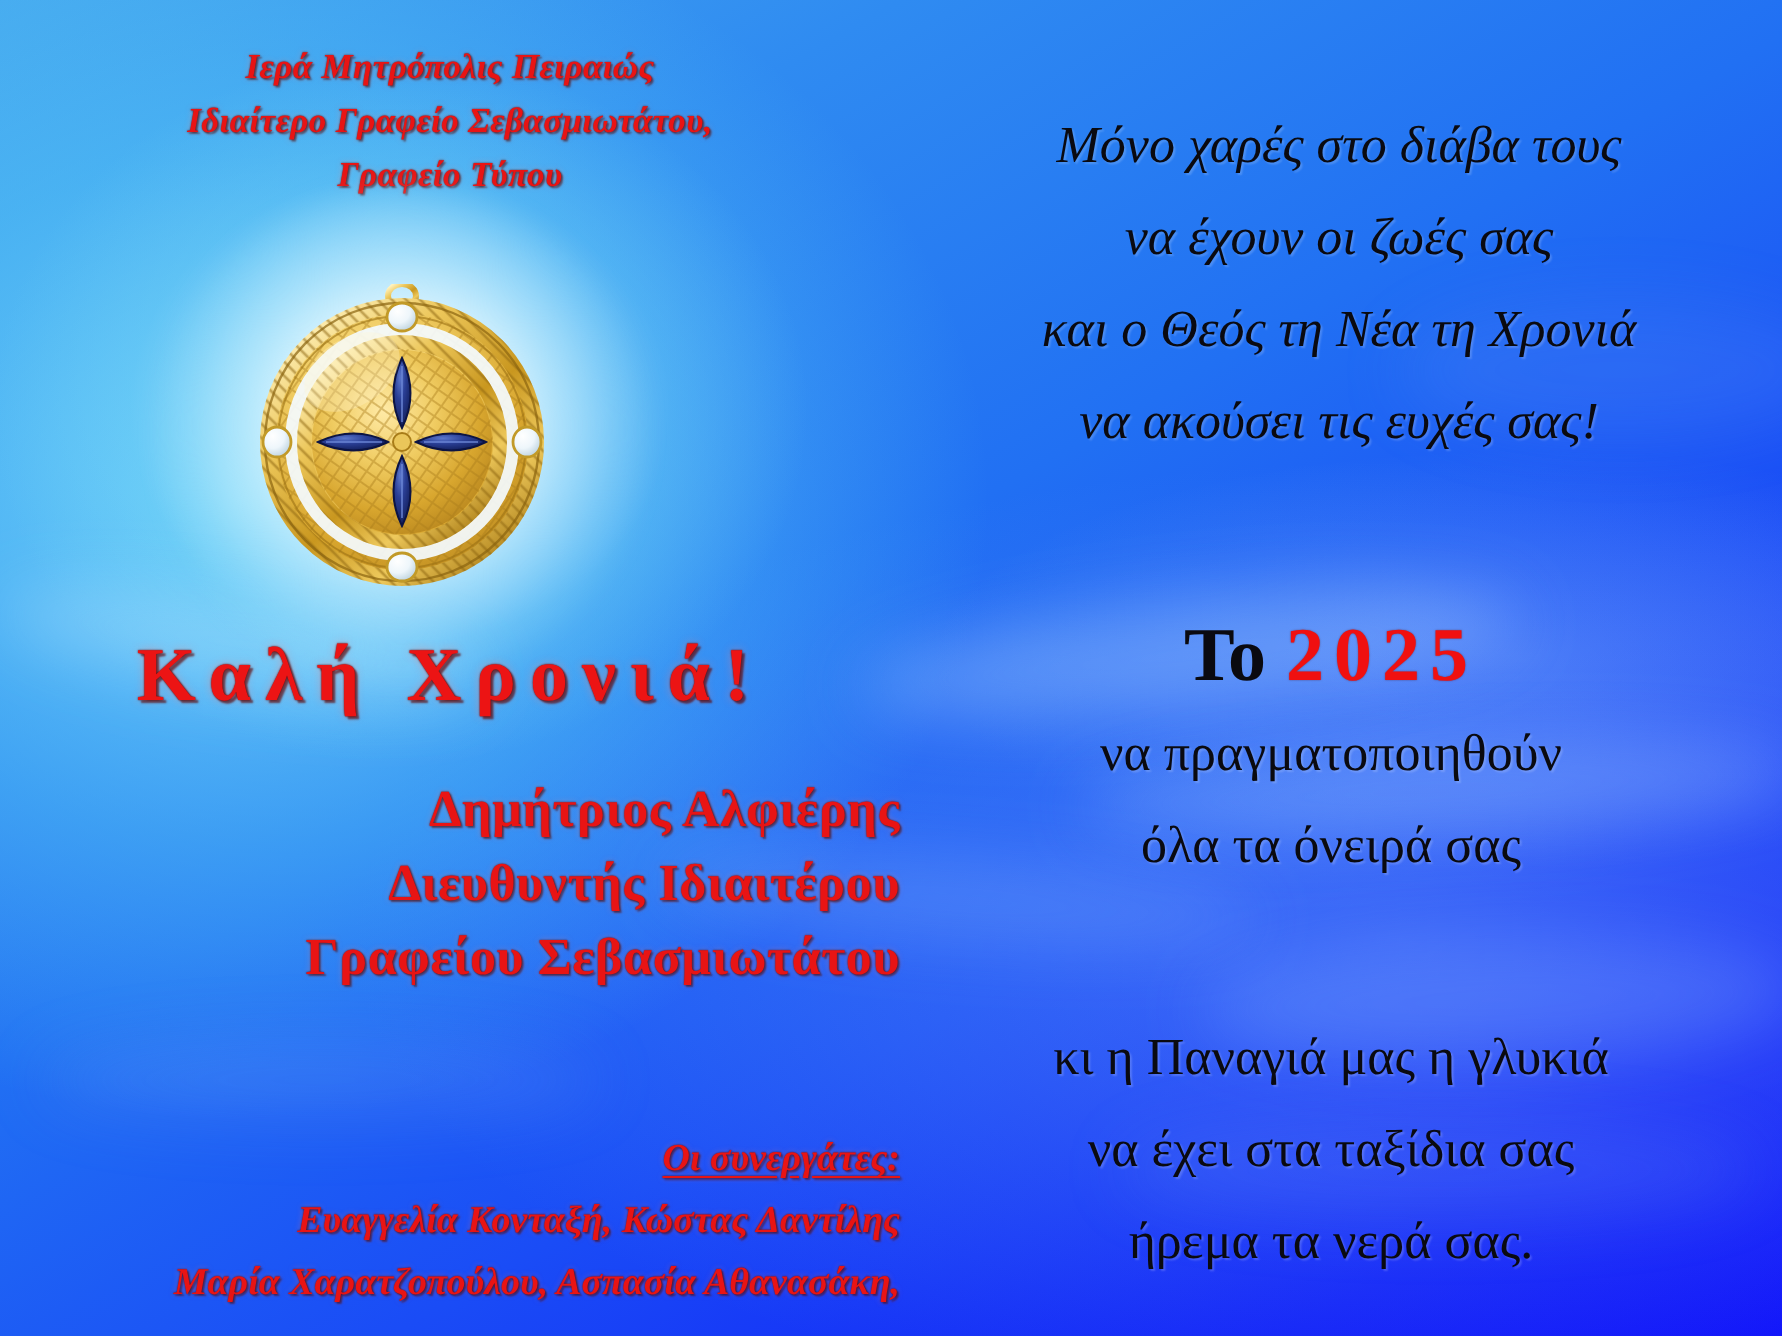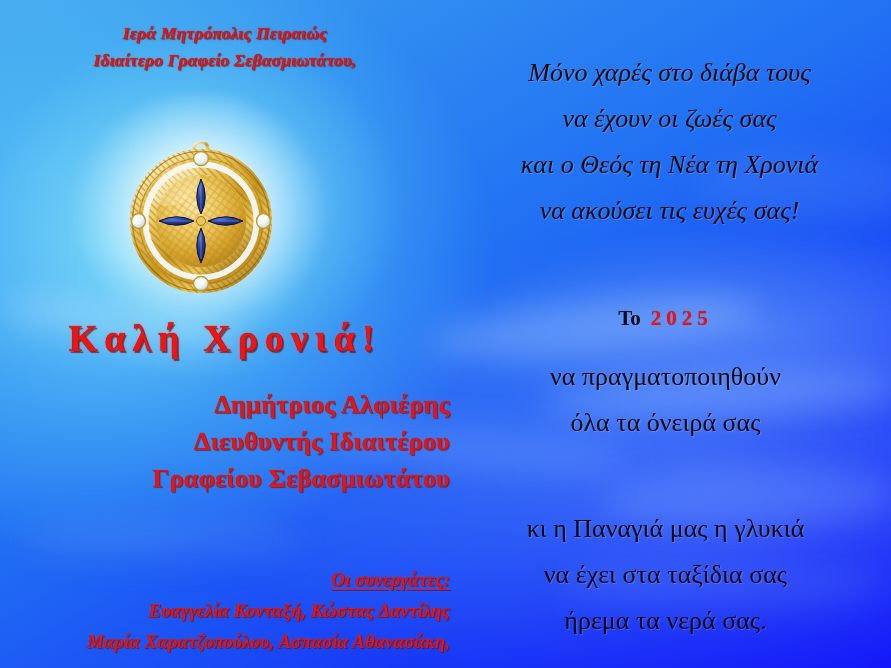--- a/index.html
+++ b/index.html
@@ -79,21 +79,21 @@
   #collab div{white-space:nowrap;}
 
   .stanza{position:absolute;width:451px;text-align:center;font-size:26px;line-height:46px;}
   .stanza div{white-space:nowrap;}
   #stanza-1{left:4px;top:34px;font-style:italic;}
   #stanza-2{left:0;top:338px;}
   #stanza-3{left:0;top:490px;}
 
   #year-line{
     position:absolute;left:0;top:290px;width:451px;text-align:center;
-    font-size:21px;font-weight:bold;
+    font-size:38px;font-weight:bold;
   }
   #year-label{color:#0a0a10;}
   #year-value{color:#f01010;letter-spacing:5px;margin-left:10px;
     text-shadow:0 0 1px rgba(90,0,0,.5);}
 </style>
 </head>
 <body>
 
 <div id="card">
 
@@ -104,20 +104,21 @@
   <div class="wisp w5"></div>
   <div class="wisp w6"></div>
   <div class="wisp w7"></div>
   <div class="wisp w8"></div>
 
   <div class="col" id="left-col">
 
     <div id="org-block" class="red">
       <div>Ιερά Μητρόπολις Πειραιώς</div>
       <div>Ιδιαίτερο Γραφείο Σεβασμιωτάτου,</div>
+      <div>Γραφείο Τύπου</div>
     </div>
 
     <div id="medallion-wrap">
       <div id="medallion-glow"></div>
       <svg id="medallion" viewBox="0 0 146 152">
         <defs>
           <radialGradient id="goldBase" cx="40%" cy="33%" r="75%">
             <stop offset="0%" stop-color="#ffeaa6"></stop>
             <stop offset="38%" stop-color="#f0cc62"></stop>
             <stop offset="72%" stop-color="#d8a62e"></stop>

